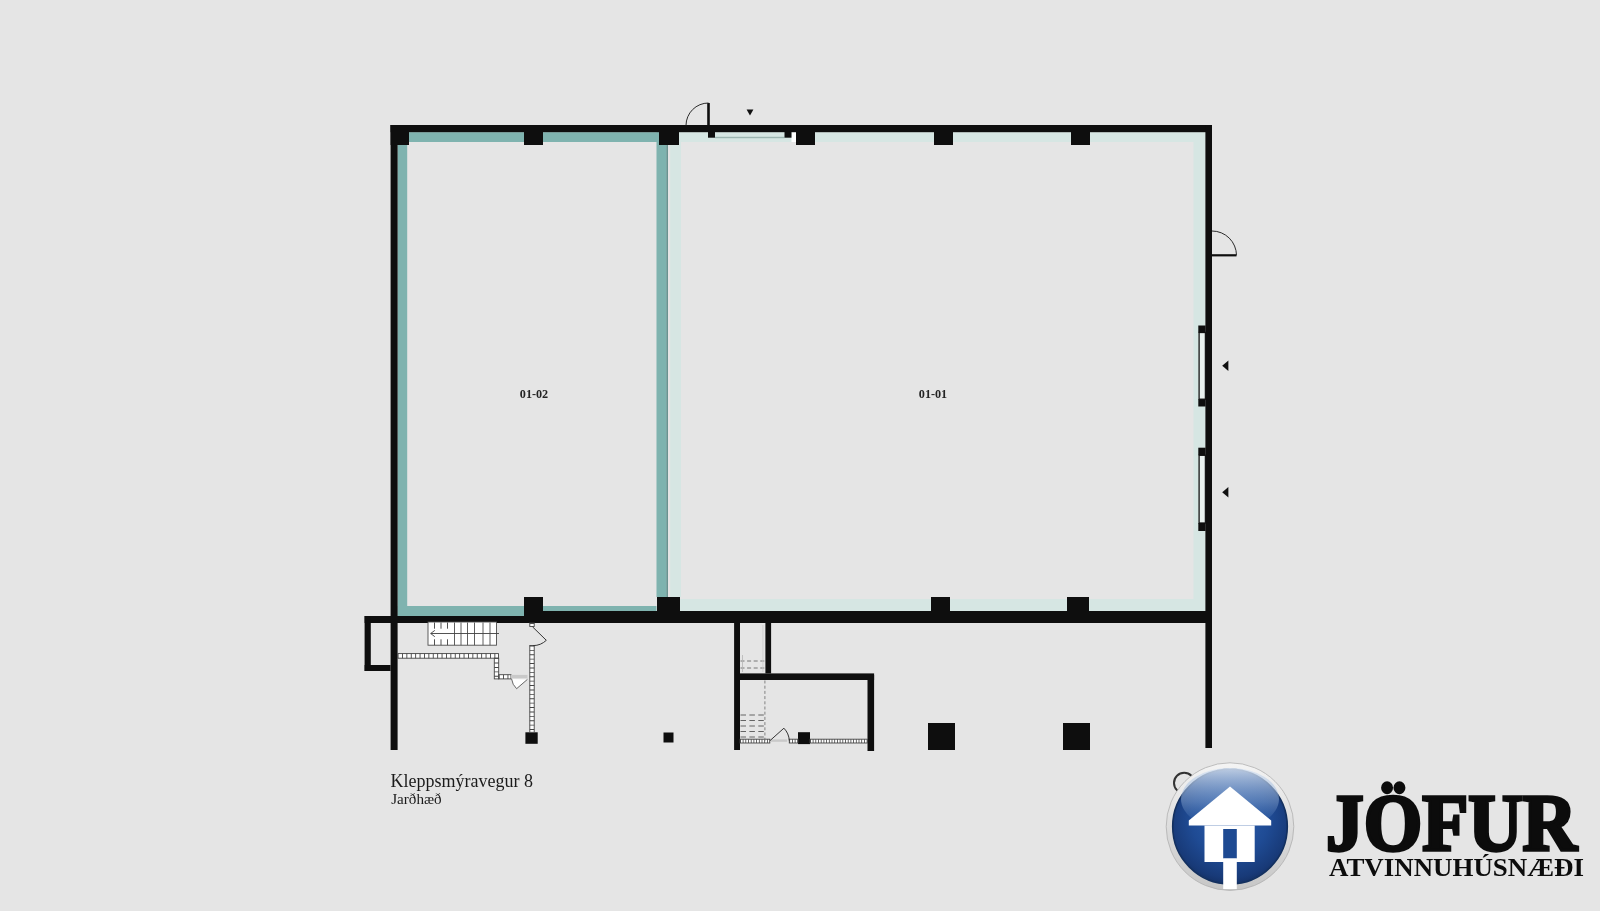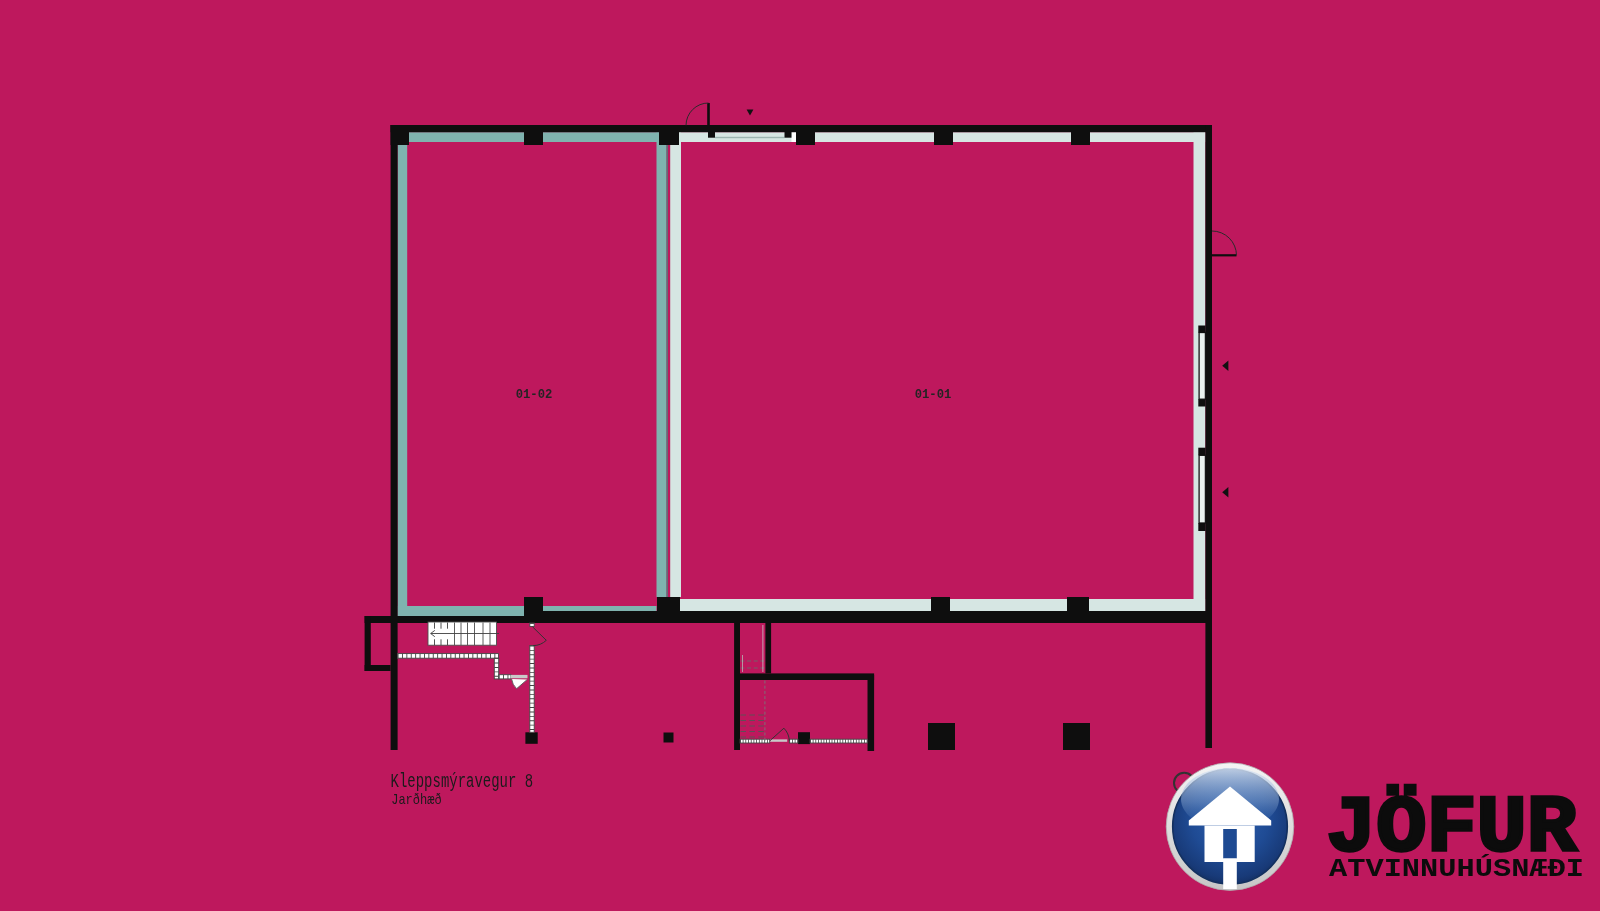--- a/index.html
+++ b/index.html
@@ -1,17 +1,17 @@
 <!DOCTYPE html>
 <html><head>
 <meta charset="utf-8">
 <style>
   html,body{margin:0;padding:0;background:#fff;}
-  #page{position:relative;width:1600px;height:911px;background:#be185d;overflow:hidden;
-        font-family:Liberation Mono, monospace;}
+  #page{position:relative;width:1600px;height:911px;background:#e5e5e5;overflow:hidden;
+        font-family:Liberation Serif, serif;}
   svg{position:absolute;left:0;top:0;}
 </style>
 </head>
 <body>
 <div id="page">
 <svg width="1600" height="911" viewBox="0 0 1600 911">
   <defs>
     <linearGradient id="ring" x1="0" y1="0" x2="0" y2="1">
       <stop offset="0" stop-color="#f4f4f4"></stop>
           <stop offset="1" stop-color="#c6c6c6"></stop>

